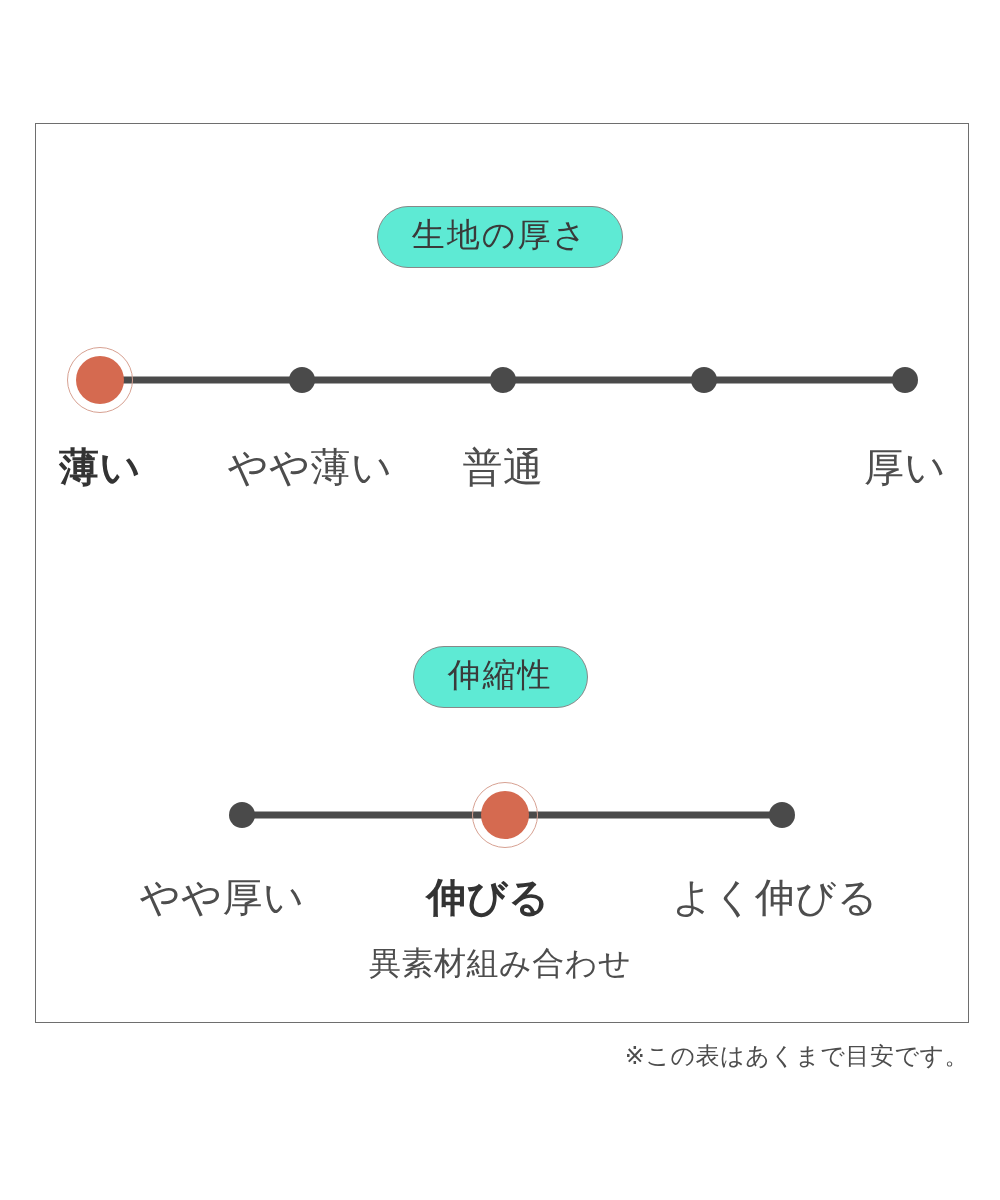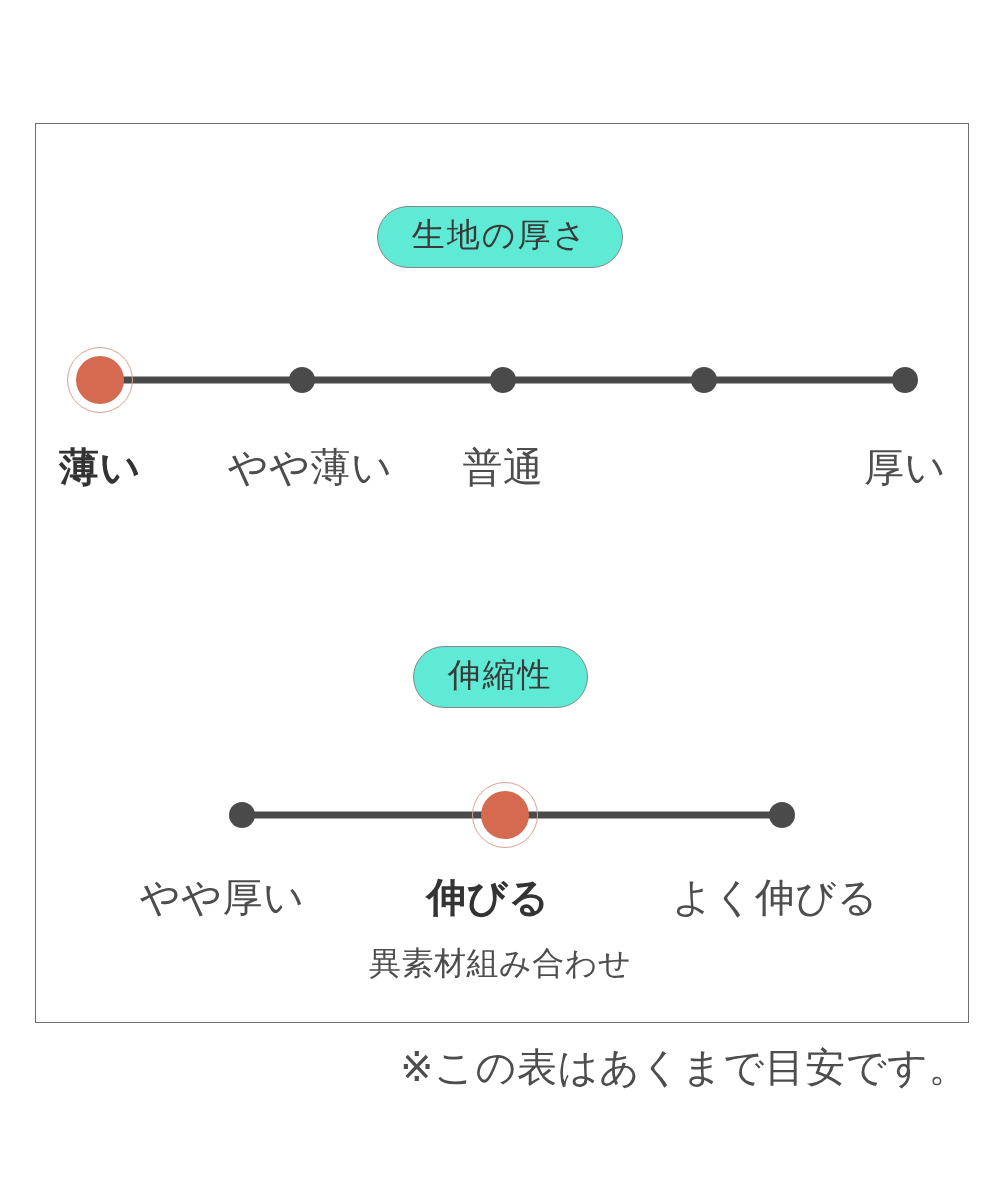--- a/index.html
+++ b/index.html
@@ -116,21 +116,21 @@
     text-align: center;
     font-size: 32px;
     color: #4d4d4d;
     letter-spacing: 0.5px;
   }
 
   .footnote {
     position: absolute;
     right: 31px;
     top: 1040px;
-    font-size: 40px;
+    font-size: 24px;
     color: #4d4d4d;
     letter-spacing: 0.5px;
     white-space: nowrap;
   }
 </style>
 </head>
 <body>
 
 <div class="page">
 

